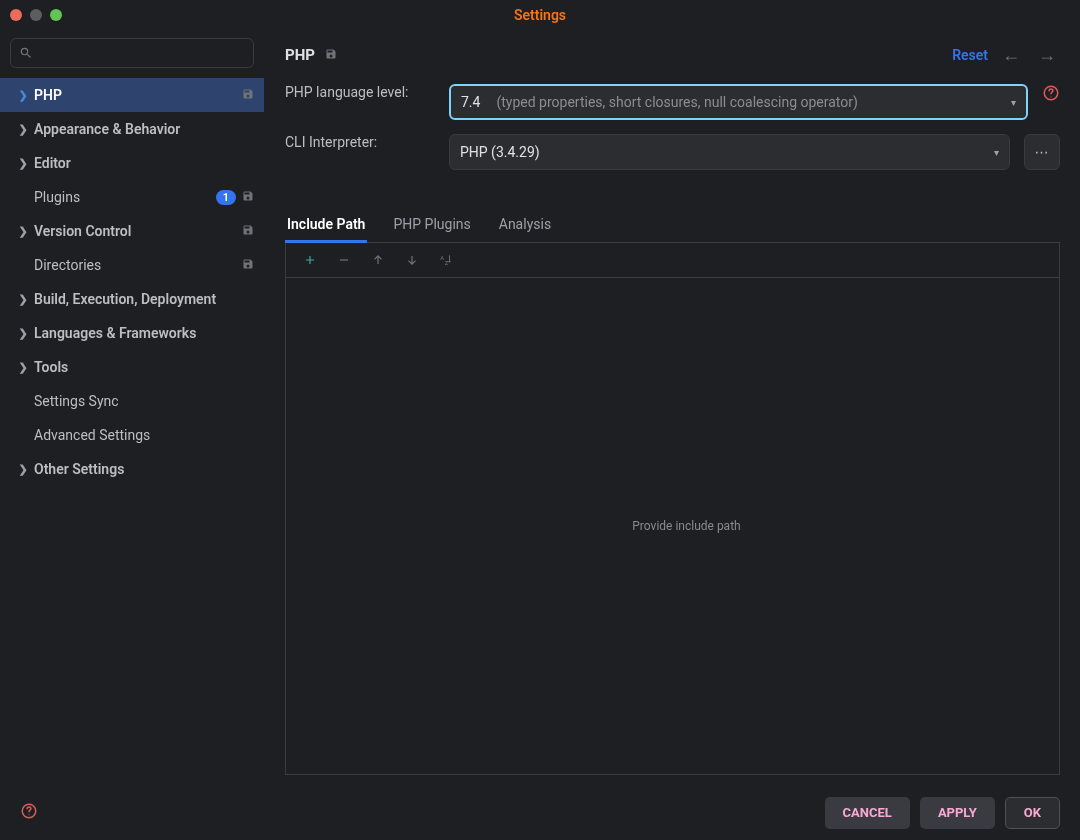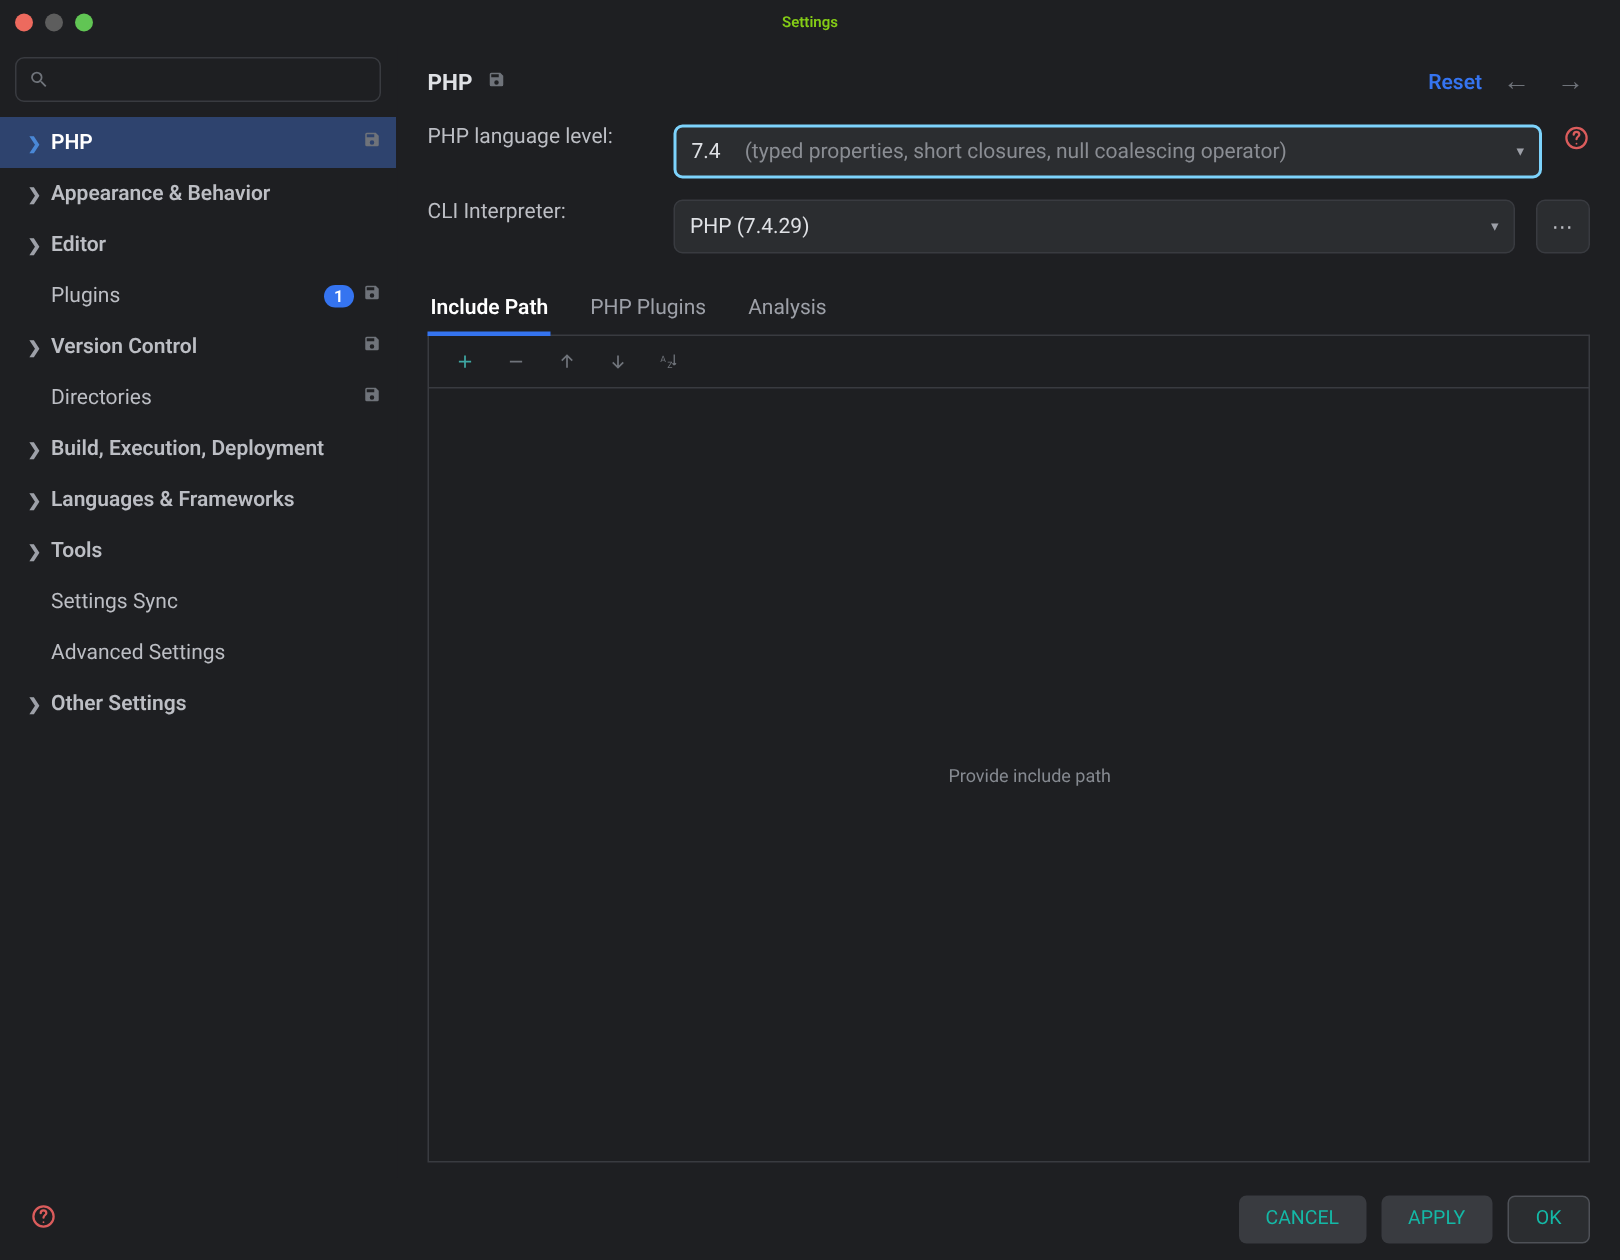--- a/index.html
+++ b/index.html
@@ -32,23 +32,23 @@
       height: 12px;
       border-radius: 50%;
     }
     .tl-red { background: #ed6a5e; }
     .tl-yellow { background: #5d5d5d; }
     .tl-green { background: #61c554; }
     .window-title {
       position: absolute;
       left: 0; right: 0;
       text-align: center;
-      font-size: 10px;
+      font-size: 14px;
       font-weight: 600;
-      color: #84cc16;
+      color: #f97316;
       pointer-events: none;
     }
     .window-body {
       display: flex;
       height: calc(100% - 30px - 55px);
     }
     .sidebar {
       width: 265px;
       min-width: 265px;
       border-right: 1px solid #1e1f22;
@@ -214,21 +214,21 @@
       justify-content: center;
       cursor: pointer;
       color: #bcbec4;
       font-size: 14px;
       letter-spacing: 1px;
     }
     .tabs {
       display: flex;
       gap: 24px;
       border-bottom: 1px solid #393b40;
-      margin-top: 6px;
+      margin-top: 24px;
     }
     .tab {
       padding: 8px 2px;
       font-size: 14px;
       cursor: pointer;
       color: #9da0a8;
     }
     .tab.active {
       color: #ffffff;
       font-weight: 600;
@@ -278,23 +278,23 @@
       color: #db5c5c;
       cursor: pointer;
     }
     .help-corner svg { width: 18px; height: 18px; }
     .btn {
       height: 32px;
       padding: 0 18px;
       border-radius: 5px;
       border: none;
       background: #393b40;
-      color: #14b8a6;
+      color: #f9a8d4;
       font-size: 13px;
-      font-weight: 400;
+      font-weight: 700;
       cursor: pointer;
     }
     .btn.ok {
       background: #2b2d30;
       border: 1px solid #4e5157;
     }
   </style>
 </head>
 <body>
 
@@ -416,21 +416,21 @@
             <circle cx="12" cy="12" r="9"></circle>
             <path d="M9.5 9a2.5 2.5 0 115 0c0 1.5-2.5 2-2.5 4" stroke-linecap="round"></path>
             <circle cx="12" cy="17" r="0.8" fill="#db5c5c" stroke="none"></circle>
           </svg>
       </span>
     </div>
 
     <div class="form-row">
       <span class="form-label">CLI Interpreter:</span>
       <div class="combo">
-        <span class="primary">PHP (7.4.29)</span>
+        <span class="primary">PHP (3.4.29)</span>
         <span class="chevdown">▾</span>
       </div>
       <div class="ellipsis-btn">⋯</div>
     </div>
 
     <div class="tabs" id="tabs">
         <span class="tab active">Include Path</span>
         <span class="tab">PHP Plugins</span>
         <span class="tab">Analysis</span>
       </div>

